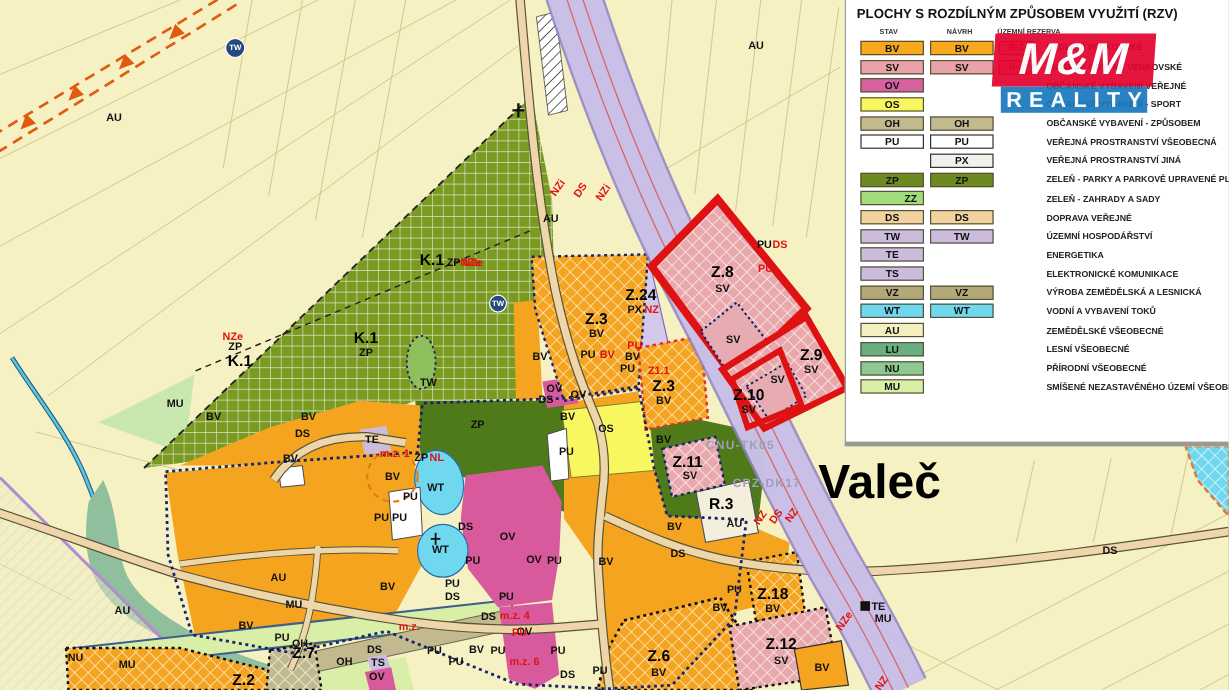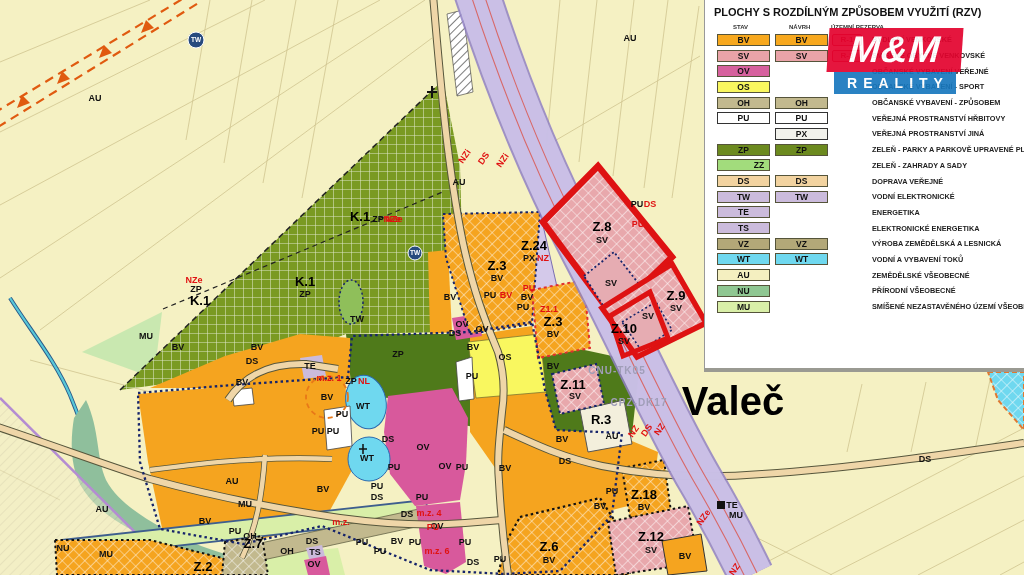--- a/index.html
+++ b/index.html
@@ -21,21 +21,21 @@
   .sw{width:53px;height:12px;margin-left:12px;border:1px solid #55543a;box-sizing:border-box;display:flex;align-items:center;justify-content:center;font-size:8.5px;font-weight:bold;color:#111;flex:none;}
   .sw.s2{margin-left:5px;}
   .sw.hat{background-image:repeating-linear-gradient(45deg,rgba(255,255,255,.85) 0 1px,transparent 1px 5px),repeating-linear-gradient(-45deg,rgba(255,255,255,.85) 0 1px,transparent 1px 5px);}
   .sw.white{border-color:#333;}
   .rsv{width:30px;height:12px;margin-left:4px;border:1.6px solid #D51030;background:#F6C3CC;color:#C00016;font-size:8px;font-weight:bold;display:flex;align-items:center;justify-content:center;box-sizing:border-box;border-radius:2px;flex:none;}
   .ltxt{margin-left:10px;font-size:7.3px;font-weight:bold;color:#222;white-space:nowrap;}
   .ph{visibility:hidden;}
   
   .logo{position:absolute;left:828px;top:28px;opacity:.92;}
   .logo-red{width:134px;height:44px;background:#E3032E;color:#fff;display:flex;align-items:center;justify-content:center;font-size:37px;font-weight:900;font-style:italic;letter-spacing:1px;transform:skewX(-4deg);}
-  .logo-blue{width:122px;height:22px;margin:0 auto;background:#1878BE;color:#fff;display:flex;align-items:center;justify-content:center;font-size:14px;font-weight:bold;letter-spacing:6px;padding-left:6px;box-sizing:border-box;}
+  .logo-blue{width:122px;height:22px;margin:0 auto;background:#1878BE;color:#fff;display:flex;align-items:center;justify-content:center;font-size:18px;font-weight:bold;letter-spacing:6px;padding-left:6px;box-sizing:border-box;}
 </style>
 </head>
 <body>
 
 <div id="app">
 
   <svg id="map" width="1024" height="575" viewBox="0 0 1024 575">
     <defs>
       <pattern id="hO" width="8" height="8" patternUnits="userSpaceOnUse" patternTransform="rotate(45)">
         <rect width="8" height="8" fill="#F5A41F"></rect>
@@ -365,21 +365,21 @@
         <div class="lrow">
           <span class="sw" style="background: rgb(194, 185, 142);">OH</span>
           <span class="sw s2 hat" style="background: rgb(194, 185, 142);">OH</span>
           <span class="rsv ph"></span>
           <span class="ltxt">OBČANSKÉ VYBAVENÍ - ZPŮSOBEM</span>
         </div>
         <div class="lrow">
           <span class="sw white" style="background: rgb(255, 255, 255);">PU</span>
           <span class="sw s2 white" style="background: rgb(255, 255, 255);">PU</span>
           <span class="rsv ph"></span>
-          <span class="ltxt">VEŘEJNÁ PROSTRANSTVÍ HŘBITOVY</span>
+          <span class="ltxt">VEŘEJNÁ PROSTRANSTVÍ VŠEOBECNÁ</span>
         </div>
         <div class="lrow">
           <span class="sw ph"></span>
           <span class="sw s2 white" style="background: rgb(242, 242, 236);">PX</span>
           <span class="rsv ph"></span>
           <span class="ltxt">VEŘEJNÁ PROSTRANSTVÍ JINÁ</span>
         </div>
         <div class="lrow">
           <span class="sw" style="background: rgb(108, 138, 31);">ZP</span>
           <span class="sw s2 hat" style="background: rgb(108, 138, 31);">ZP</span>
@@ -395,51 +395,57 @@
         <div class="lrow">
           <span class="sw" style="background: rgb(242, 211, 160);">DS</span>
           <span class="sw s2 hat" style="background: rgb(242, 211, 160);">DS</span>
           <span class="rsv ph"></span>
           <span class="ltxt">DOPRAVA VEŘEJNÉ</span>
         </div>
         <div class="lrow">
           <span class="sw" style="background: rgb(203, 187, 220);">TW</span>
           <span class="sw s2 hat" style="background: rgb(203, 187, 220);">TW</span>
           <span class="rsv ph"></span>
-          <span class="ltxt">VODNÍ ELEKTRONICKÉ</span>
+          <span class="ltxt">ÚZEMNÍ HOSPODÁŘSTVÍ</span>
         </div>
         <div class="lrow">
           <span class="sw" style="background: rgb(203, 187, 220);">TE</span>
           <span class="sw s2 ph"></span>
           <span class="rsv ph"></span>
           <span class="ltxt">ENERGETIKA</span>
         </div>
         <div class="lrow">
           <span class="sw" style="background: rgb(203, 187, 220);">TS</span>
           <span class="sw s2 ph"></span>
           <span class="rsv ph"></span>
-          <span class="ltxt">ELEKTRONICKÉ ENERGETIKA</span>
+          <span class="ltxt">ELEKTRONICKÉ KOMUNIKACE</span>
         </div>
         <div class="lrow">
           <span class="sw" style="background: rgb(179, 168, 120);">VZ</span>
           <span class="sw s2 hat" style="background: rgb(179, 168, 120);">VZ</span>
           <span class="rsv ph"></span>
           <span class="ltxt">VÝROBA ZEMĚDĚLSKÁ A LESNICKÁ</span>
         </div>
         <div class="lrow">
           <span class="sw" style="background: rgb(111, 216, 239);">WT</span>
           <span class="sw s2 hat" style="background: rgb(111, 216, 239);">WT</span>
           <span class="rsv ph"></span>
           <span class="ltxt">VODNÍ A VYBAVENÍ TOKŮ</span>
         </div>
         <div class="lrow">
           <span class="sw" style="background: rgb(244, 239, 192);">AU</span>
           <span class="sw s2 ph"></span>
           <span class="rsv ph"></span>
           <span class="ltxt">ZEMĚDĚLSKÉ VŠEOBECNÉ</span>
+        </div>
+        <div class="lrow">
+          <span class="sw" style="background: rgb(105, 174, 124);">LU</span>
+          <span class="sw s2 ph"></span>
+          <span class="rsv ph"></span>
+          <span class="ltxt">LESNÍ VŠEOBECNÉ</span>
         </div>
         <div class="lrow">
           <span class="sw" style="background: rgb(143, 199, 146);">NU</span>
           <span class="sw s2 ph"></span>
           <span class="rsv ph"></span>
           <span class="ltxt">PŘÍRODNÍ VŠEOBECNÉ</span>
         </div>
         <div class="lrow">
           <span class="sw" style="background: rgb(217, 239, 168);">MU</span>
           <span class="sw s2 ph"></span>

